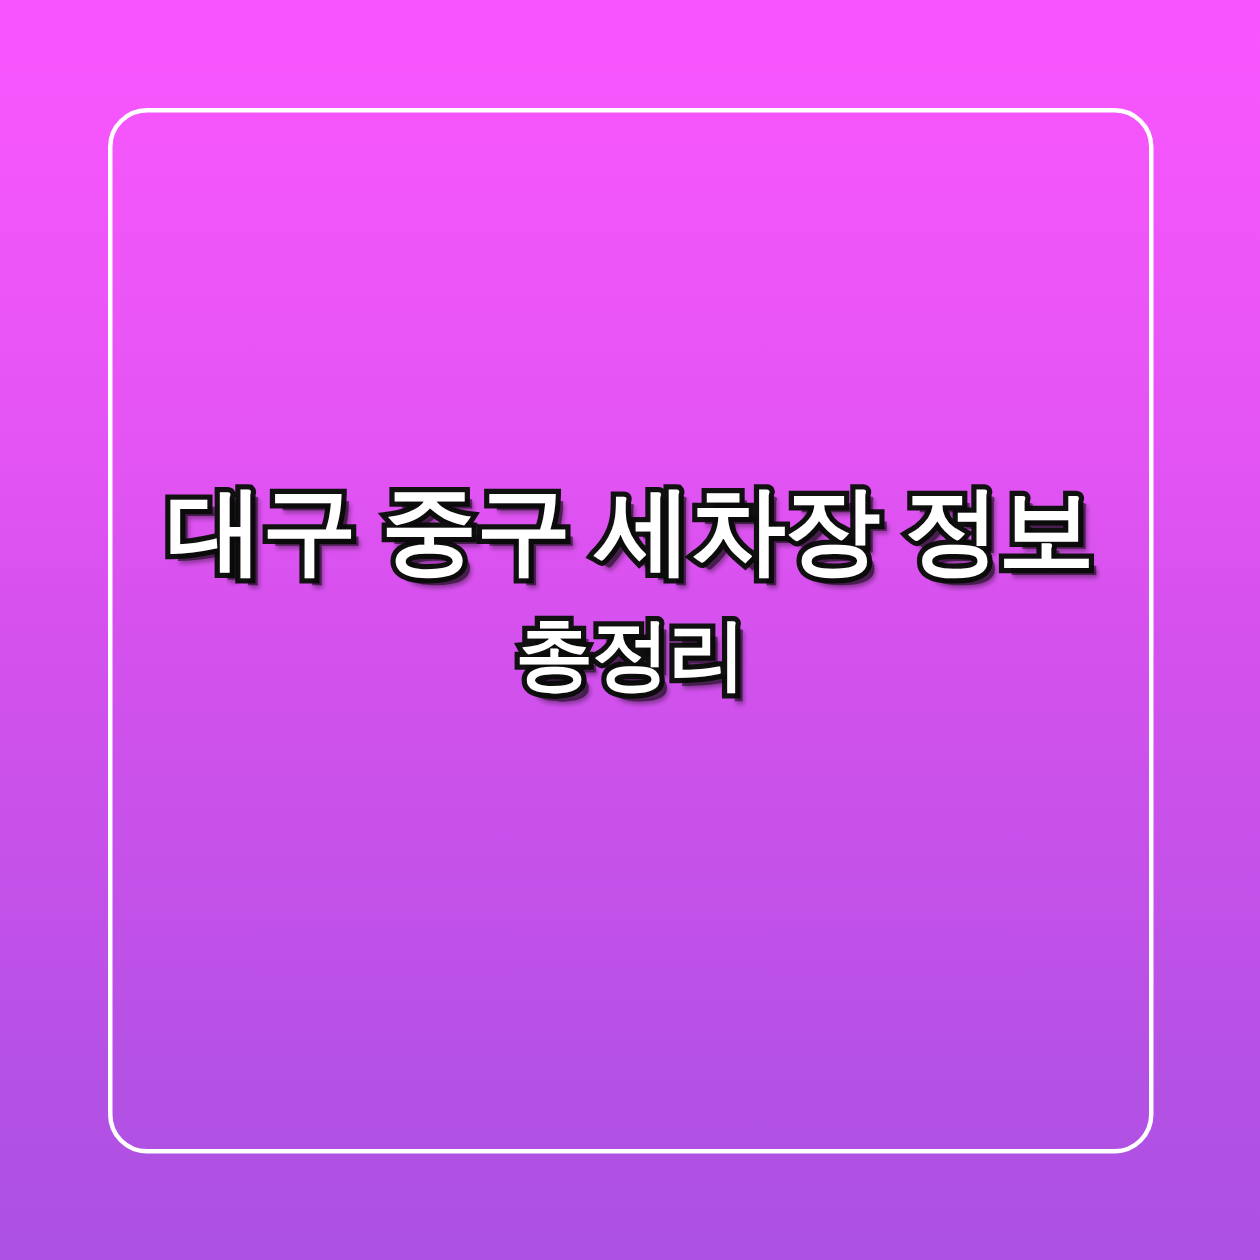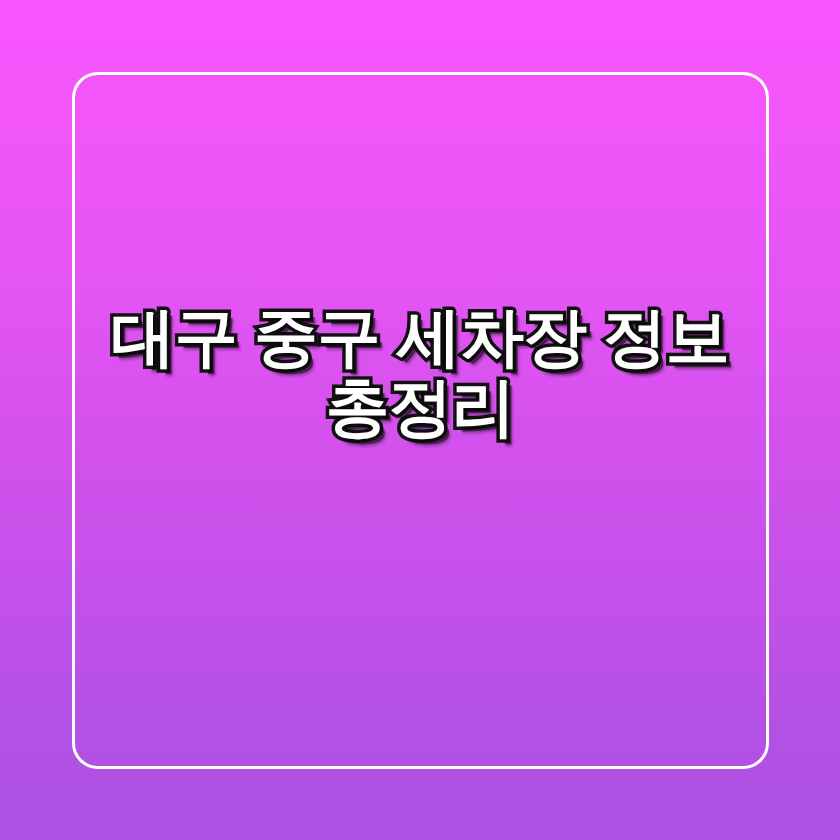--- a/index.html
+++ b/index.html
@@ -37,21 +37,21 @@
     box-sizing: border-box;
     border: 3px solid #ffffff;
     border-radius: 26px;
     pointer-events: none;
   }
 
   .title-block {
     position: absolute;
     left: 0;
     right: 0;
-    top: 302px;
+    top: 318px;
     text-align: center;
     padding: 0 92px;
     box-sizing: border-box;
   }
 
   .title-line {
     display: block;
     color: #ffffff;
     font-weight: 700;
     font-size: 64px;
@@ -60,21 +60,21 @@
     white-space: nowrap;
     
     -webkit-text-stroke: 7px #111111;
     paint-order: stroke fill;
     text-shadow:
       5px 5px 0 rgba(10, 10, 10, 0.55),
       6px 7px 3px rgba(10, 10, 10, 0.35);
   }
 
   .title-line.line-1 { font-size: 64px; }
-  .title-line.line-2 { font-size: 64px; }
+  .title-line.line-2 { font-size: 52px; margin-top: 14px; }
   .title-line.line-3 { font-size: 64px; }
 </style>
 </head>
 <body>
 
 <div class="canvas">
 
   <div class="frame-border"></div>
 
   <div class="title-block">

